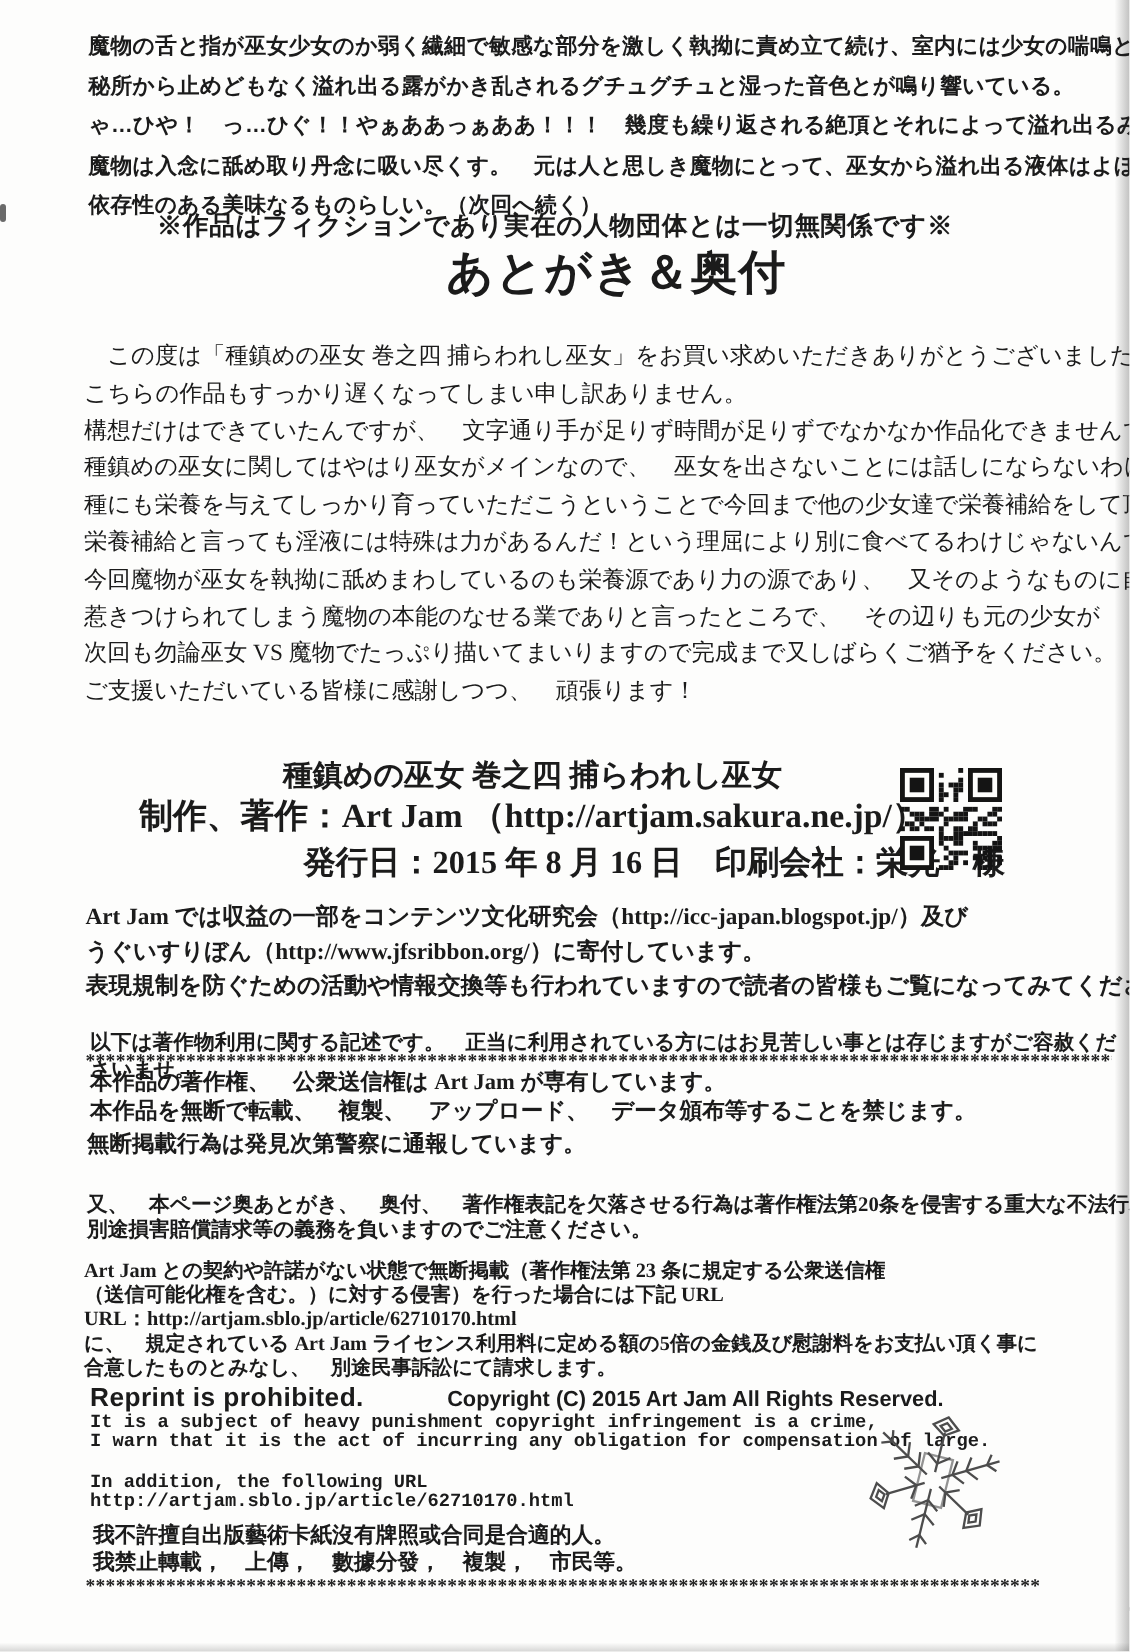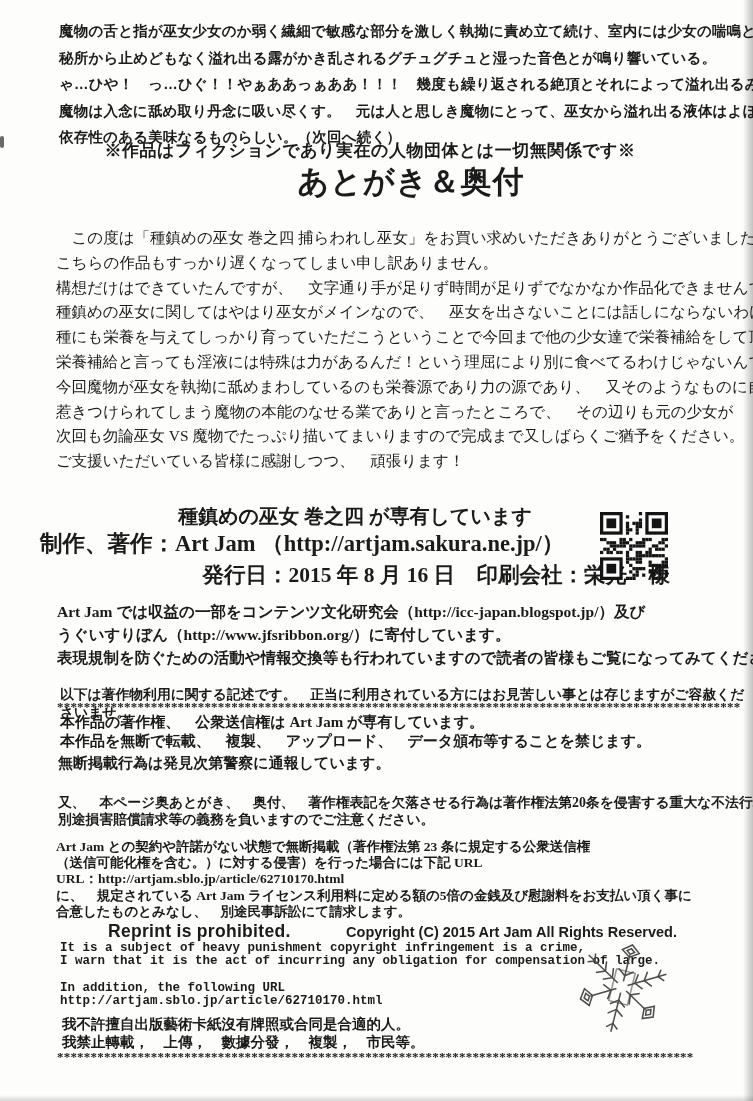--- a/index.html
+++ b/index.html
@@ -18,42 +18,42 @@
     font-size:17px; font-weight:600; letter-spacing:.5px;}
   
   .afterword-title{left:0; top:161px; width:740px; text-align:center;
     font-size:31px; font-weight:700; letter-spacing:1px;padding-left:41px;}
   
   .body-par{left:56px; top:226px; width:690px;
     font-size:15.5px; font-weight:500; line-height:24.8px;}
   
   .colo-title{left:40px; top:503px; width:630px; text-align:center;
     font-size:20px; font-weight:600;}
-  .colo-credit{left:40px; top:528px; width:630px; 
+  .colo-credit{left:40px; top:528px; width:630px; text-align:center;
     font-size:22.5px; font-weight:600;}
   .colo-publish{left:40px; top:560px; width:630px; text-align:right;
     font-size:21.5px; font-weight:600;}
   .qr{left:600px; top:512px; width:68px; height:68px;}
   
   .donation{left:57px; top:600px; width:690px;
     font-size:15.5px; font-weight:700; line-height:23.2px;}
   
   .notice{left:60px; top:686px; width:690px; font-size:13.8px; font-weight:700;}
   .divider1{left:57px; top:699px; width:684px; height:15px; overflow:hidden;
     white-space:nowrap; font-size:13px; font-weight:700; letter-spacing:.2px;}
   .rights{left:60px; top:713px; width:690px; font-size:15px; font-weight:700; line-height:18.5px;}
   .police{left:58px; top:754px; width:690px; font-size:15px; font-weight:700; line-height:18.5px;}
   .moral{left:58px; top:795px; width:700px; font-size:13.8px; font-weight:700; line-height:16.8px;}
   .contract{left:56px; top:839px; width:700px; font-size:13.5px; font-weight:700; line-height:16.2px;}
   
   .english{left:60px; top:925px; width:620px;
     font-family:"Liberation Mono","DejaVu Sans Mono",monospace;
     font-size:12.5px; font-weight:700; line-height:13.5px;}
   .english .headline{font-size:17.5px; letter-spacing:.3px;
-    font-family:"Liberation Sans","DejaVu Sans",sans-serif;margin-left:48px;}
+    font-family:"Liberation Sans","DejaVu Sans",sans-serif;}
   .english .copyright{font-size:14.5px; font-weight:600;
     font-family:"Liberation Sans","DejaVu Sans",sans-serif;margin-left:48px;}
   .english .gap{height:13px;}
   
   .chinese{left:62px; top:1016px; width:620px; font-size:14.5px; font-weight:700; line-height:17.5px;}
   .divider2{left:57px; top:1049px; width:637px; height:15px; overflow:hidden;
     white-space:nowrap; font-size:13px; font-weight:700; letter-spacing:.2px;}
   .page-number{left:0; top:1062px; width:740px; text-align:right; font-size:14.5px; font-weight:600;margin-left:27px;}
   
   .snowflake{left:572px; top:928px; width:100px; height:118px;}
@@ -87,21 +87,21 @@
     <div class="line">構想だけはできていたんですが、　文字通り手が足りず時間が足りずでなかなか作品化できませんでした。</div>
     <div class="line">種鎮めの巫女に関してはやはり巫女がメインなので、　巫女を出さないことには話しにならないわけですが、</div>
     <div class="line">種にも栄養を与えてしっかり育っていただこうということで今回まで他の少女達で栄養補給をして頂きました。</div>
     <div class="line">栄養補給と言っても淫液には特殊は力があるんだ！という理屈により別に食べてるわけじゃないんですけどね。</div>
     <div class="line">今回魔物が巫女を執拗に舐めまわしているのも栄養源であり力の源であり、　又そのようなものに自然と</div>
     <div class="line">惹きつけられてしまう魔物の本能のなせる業でありと言ったところで、　その辺りも元の少女が</div>
     <div class="line">次回も勿論巫女 VS 魔物でたっぷり描いてまいりますので完成まで又しばらくご猶予をください。</div>
     <div class="line">ご支援いただいている皆様に感謝しつつ、　頑張ります！</div>
   </div>
 
-  <div class="abs colo-title">種鎮めの巫女 巻之四 が専有しています</div>
+  <div class="abs colo-title">種鎮めの巫女 巻之四 捕らわれし巫女</div>
   <div class="abs colo-credit">制作、著作：Art Jam （http://artjam.sakura.ne.jp/）</div>
   <div class="abs colo-publish">発行日：2015 年 8 月 16 日　印刷会社：栄光　様</div>
   <div class="abs qr"><svg width="68" height="68" viewBox="0 0 84 84" fill="#141414">
         <rect x="0" y="0" width="28" height="28" fill="#141414"></rect>
         <rect x="4" y="4" width="20" height="20" fill="#fdfdfc"></rect>
         <rect x="8" y="8" width="12" height="12" fill="#141414"></rect>
         <rect x="56" y="0" width="28" height="28" fill="#141414"></rect>
         <rect x="60" y="4" width="20" height="20" fill="#fdfdfc"></rect>
         <rect x="64" y="8" width="12" height="12" fill="#141414"></rect>
         <rect x="0" y="56" width="28" height="28" fill="#141414"></rect>

